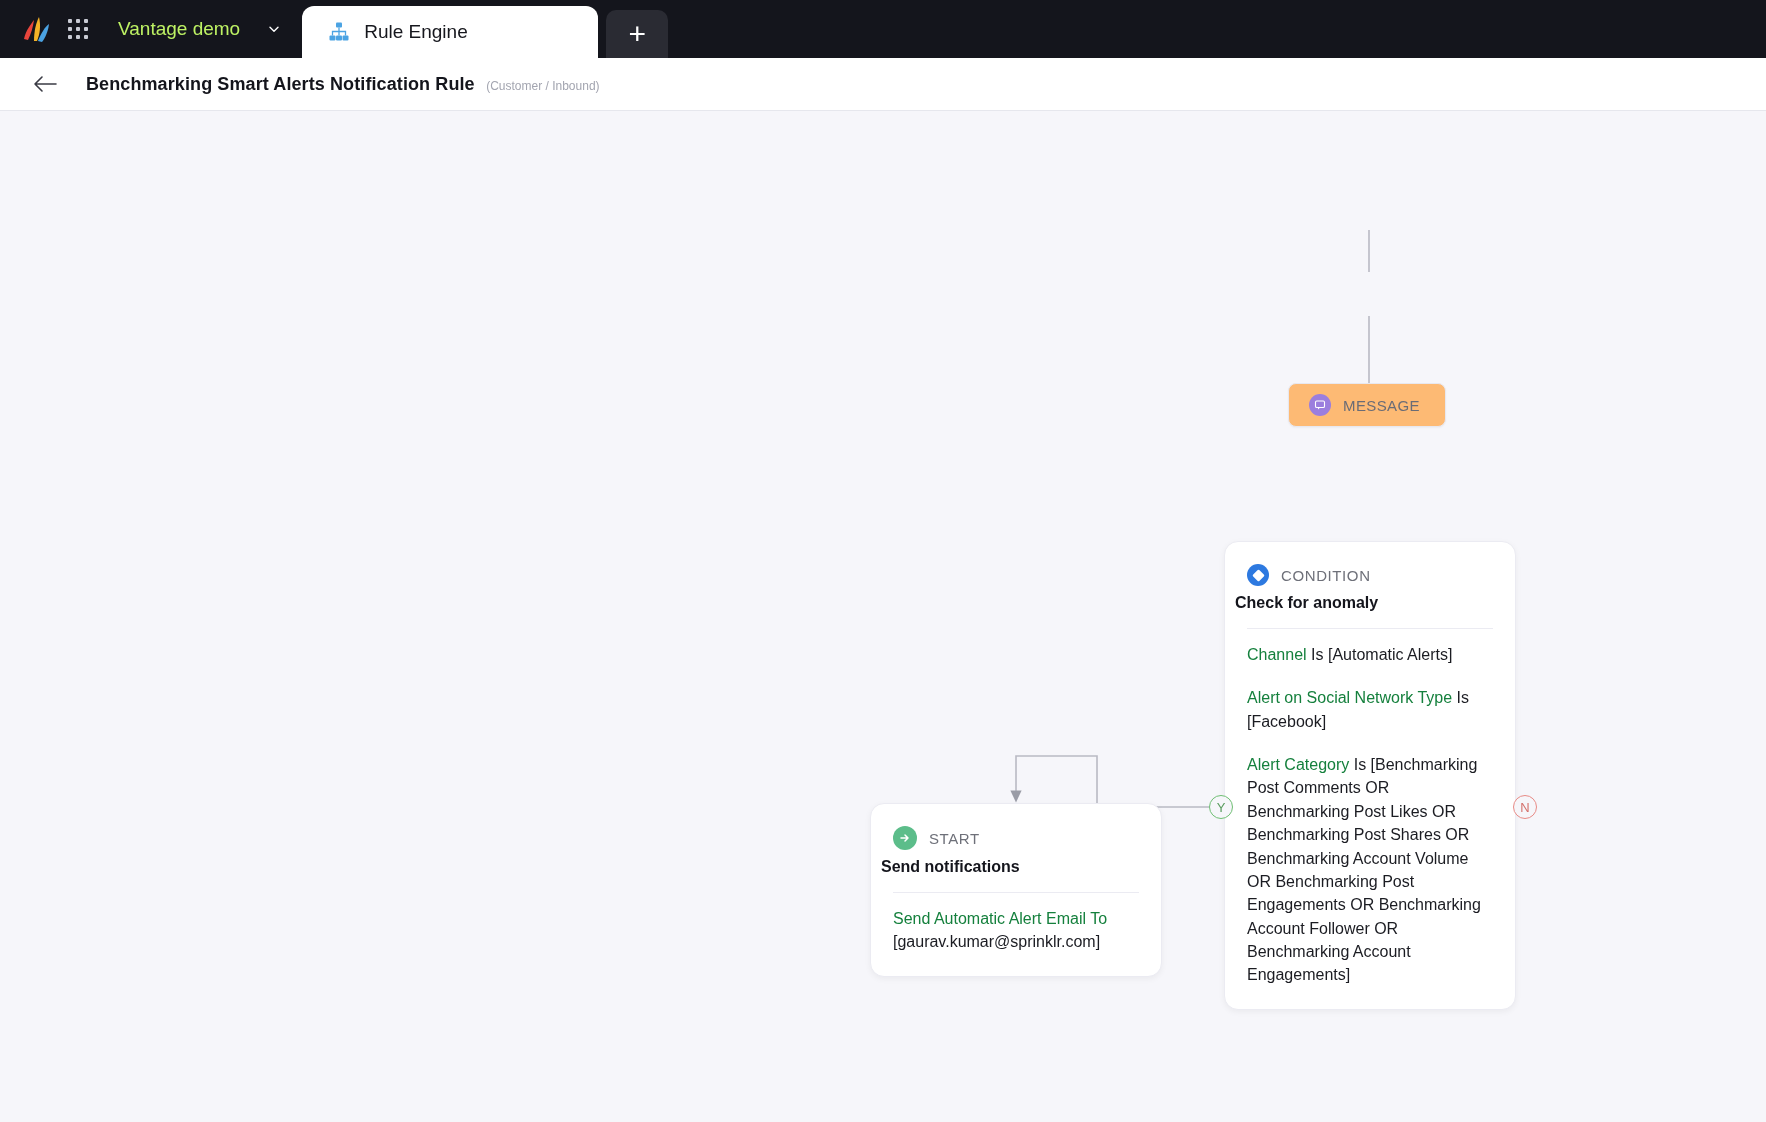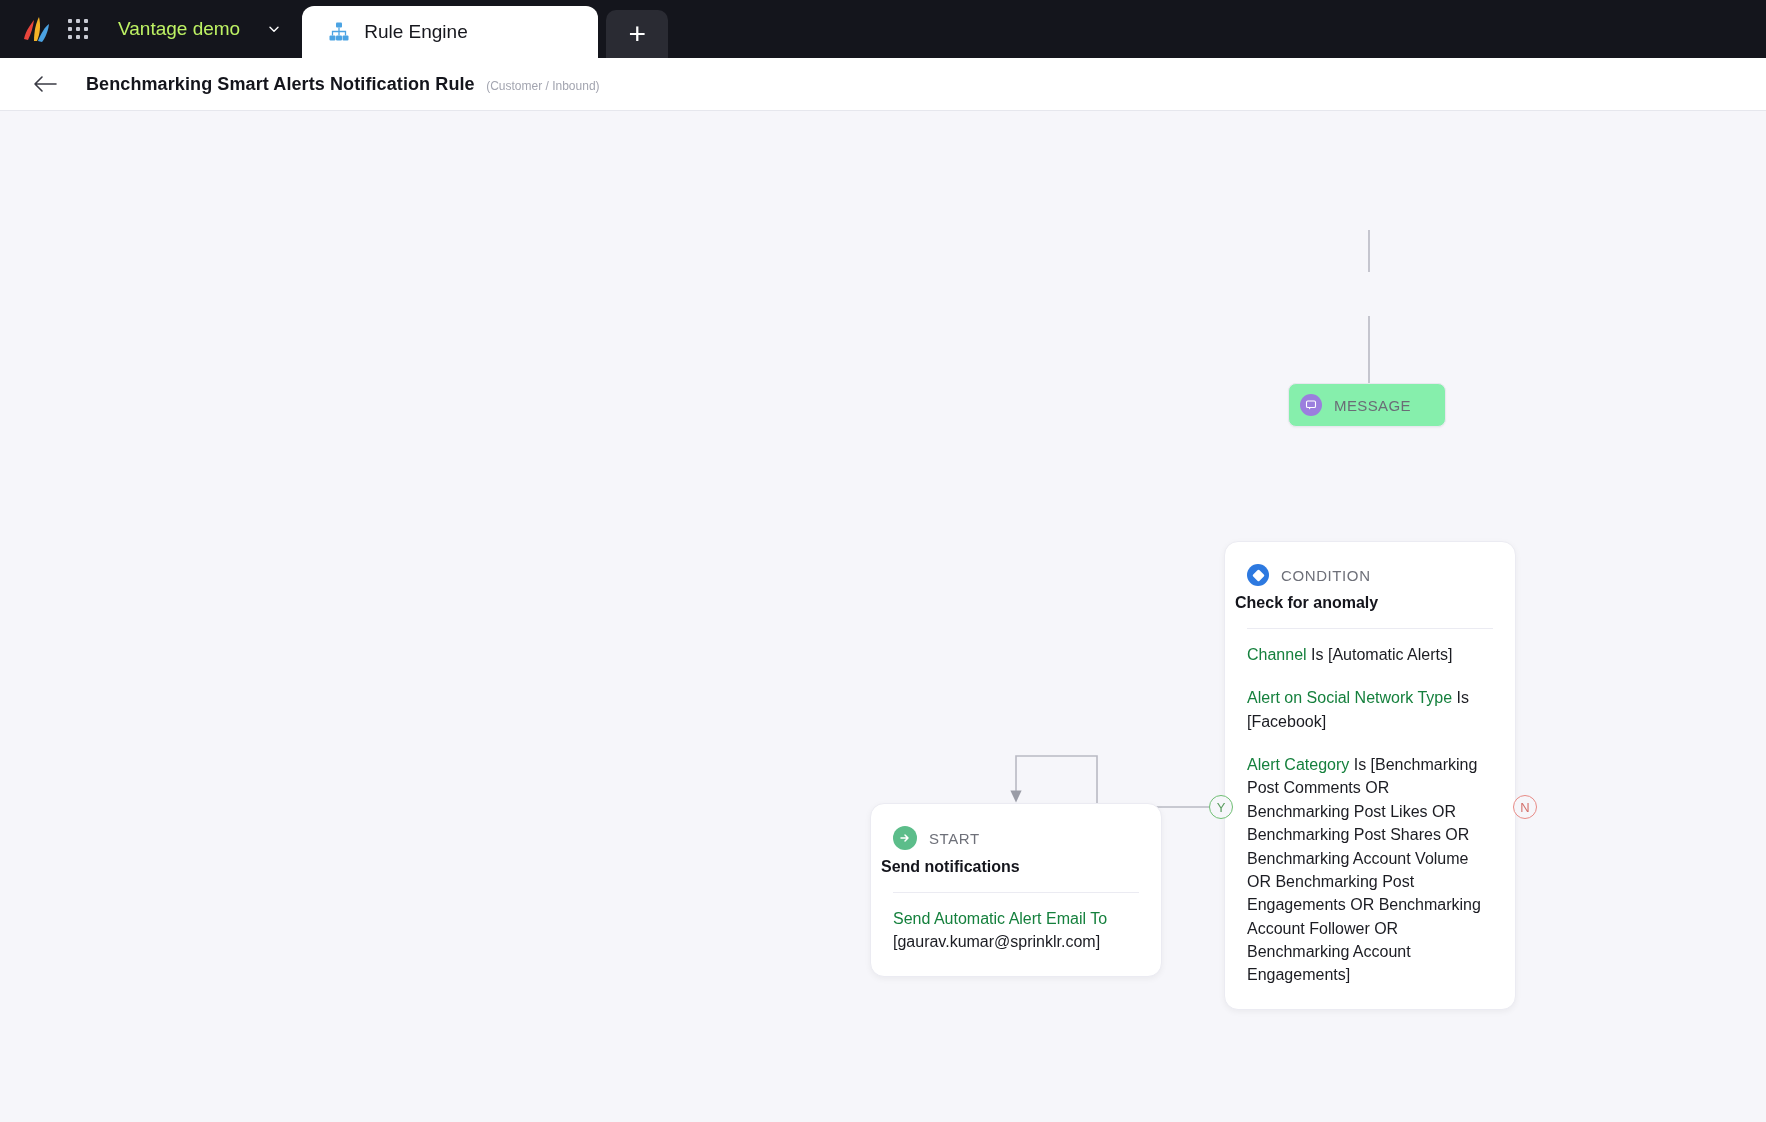--- a/index.html
+++ b/index.html
@@ -102,26 +102,26 @@
     font-size: 18px;
     letter-spacing: .5px;
     cursor: pointer;
   }
 
   
   .message-pill {
     position: absolute;
     left: 1288px; top: 272px;
     width: 158px; height: 44px;
-    background: #86efac;
+    background: #fdba74;
     border: 1px solid #e8e8ef;
     border-radius: 8px;
     display: flex; align-items: center;
     gap: 12px;
-    padding-left: 11px;
+    padding-left: 20px;
     box-shadow: 0 1px 2px rgba(20,21,28,.04);
     cursor: pointer;
   }
   .msg-badge {
     width: 22px; height: 22px; border-radius: 50%;
     background: #9b7ede;
     display: flex; align-items: center; justify-content: center;
     flex: 0 0 auto;
   }
   .msg-label { font-size: 15px; color: #6a6c76; letter-spacing: .4px; }

